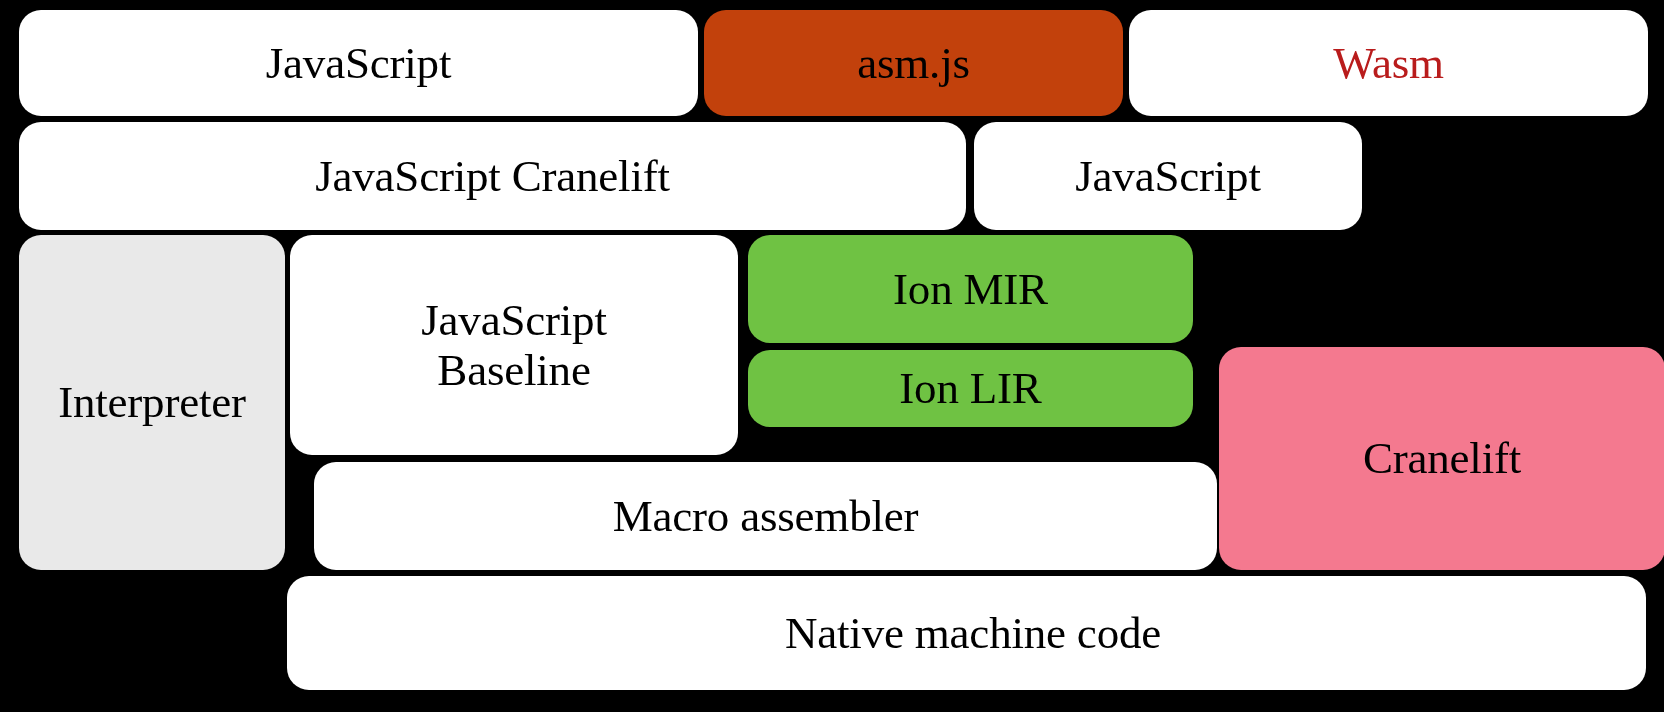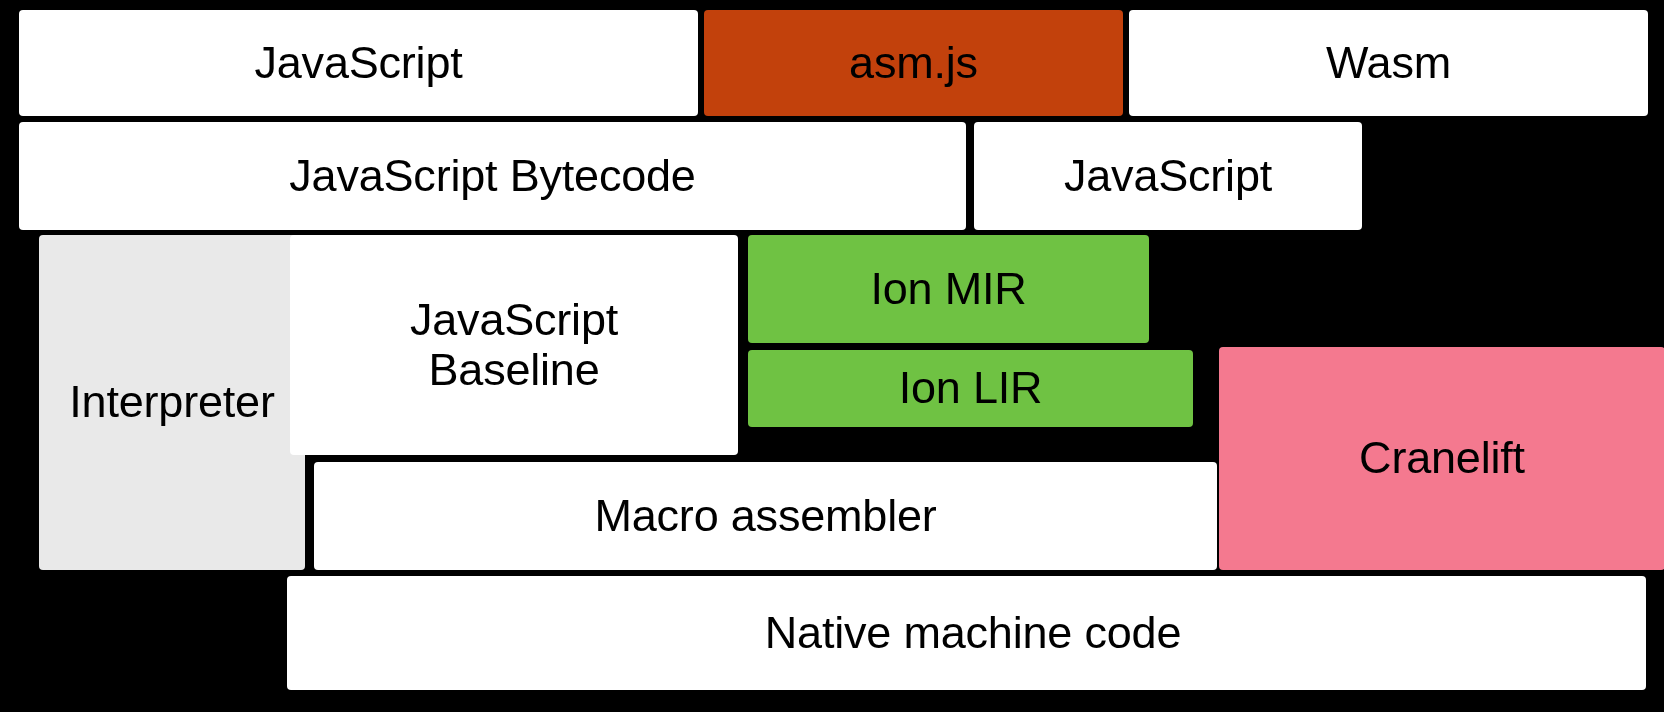--- a/index.html
+++ b/index.html
@@ -17,44 +17,44 @@
     background: #000000;
     overflow: hidden;
   }
   .node {
     position: absolute;
     box-sizing: border-box;
     display: flex;
     align-items: center;
     justify-content: center;
     text-align: center;
-    border-radius: 4px;
+    border-radius: 22px;
     color: #000000;
     font-size: 45px;
     line-height: 1.12;
     letter-spacing: -0.2px;
-    font-family: Liberation Sans, sans-serif;
+    font-family: Liberation Serif, serif;
     white-space: pre-line;
     user-select: none;
   }
   .fill-white  { background: #ffffff; }
   .fill-gray   { background: #e9e9e9; }
   .fill-green  { background: #6fc243; }
   .fill-pink   { background: #f4798f; }
 </style>
 </head>
 <body>
 
 <div id="diagram" style="background: rgb(0, 0, 0);">
     <div class="node fill-white" style="left: 19px; top: 10px; width: 679px; height: 106px; background: rgb(255, 255, 255); color: rgb(0, 0, 0);">JavaScript</div>
     <div class="node fill-white" style="left: 704px; top: 10px; width: 419px; height: 106px; background: #c2410c; color: rgb(0, 0, 0);">asm.js</div>
-    <div class="node fill-white" style="left: 1129px; top: 10px; width: 519px; height: 106px; background: rgb(255, 255, 255); color: #000000;">Wasm</div>
-    <div class="node fill-white" style="left: 19px; top: 122px; width: 947px; height: 108px; background: rgb(255, 255, 255); color: rgb(0, 0, 0);">JavaScript Bytecode</div>
+    <div class="node fill-white" style="left: 1129px; top: 10px; width: 519px; height: 106px; background: rgb(255, 255, 255); color: #b91c1c;">Wasm</div>
+    <div class="node fill-white" style="left: 19px; top: 122px; width: 947px; height: 108px; background: rgb(255, 255, 255); color: rgb(0, 0, 0);">JavaScript Cranelift</div>
     <div class="node fill-white" style="left: 974px; top: 122px; width: 388px; height: 108px; background: rgb(255, 255, 255); color: rgb(0, 0, 0);">JavaScript</div>
-    <div class="node fill-gray" style="left: 19px; top: 235px; width: 266px; height: 335px; background: rgb(233, 233, 233); color: rgb(0, 0, 0); margin-left: 20px;">Interpreter</div>
+    <div class="node fill-gray" style="left: 19px; top: 235px; width: 266px; height: 335px; background: rgb(233, 233, 233); color: rgb(0, 0, 0);">Interpreter</div>
     <div class="node fill-white" style="left: 290px; top: 235px; width: 448px; height: 220px; background: rgb(255, 255, 255); color: rgb(0, 0, 0);">JavaScript
 Baseline</div>
-    <div class="node fill-green" style="left: 748px; top: 235px; width: 401px; height: 108px; background: rgb(111, 194, 67); color: rgb(0, 0, 0);">Ion MIR</div>
+    <div class="node fill-green" style="left: 748px; top: 235px; width: 445px; height: 108px; background: rgb(111, 194, 67); color: rgb(0, 0, 0);">Ion MIR</div>
     <div class="node fill-green" style="left: 748px; top: 350px; width: 445px; height: 77px; background: rgb(111, 194, 67); color: rgb(0, 0, 0);">Ion LIR</div>
     <div class="node fill-pink" style="left: 1200px; top: 347px; width: 446px; height: 223px; background: rgb(244, 121, 143); color: rgb(0, 0, 0); margin-left: 19px;">Cranelift</div>
     <div class="node fill-white" style="left: 290px; top: 462px; width: 903px; height: 108px; background: rgb(255, 255, 255); color: rgb(0, 0, 0); margin-left: 24px;">Macro assembler</div>
     <div class="node fill-white" style="left: 287px; top: 576px; width: 1359px; height: 114px; background: rgb(255, 255, 255); color: rgb(0, 0, 0); padding-left: 13px;">Native machine code</div>
   </div>
 
 </body></html>

